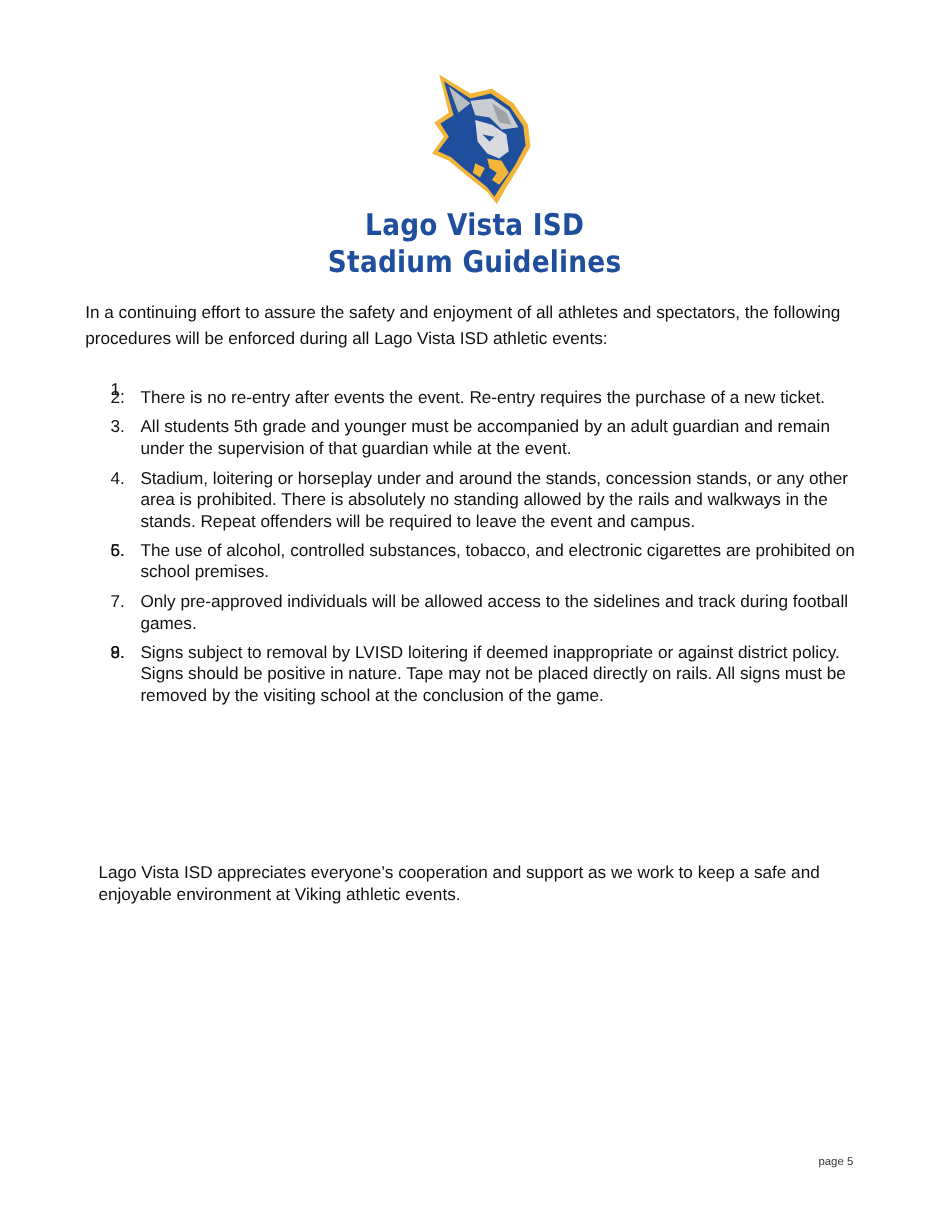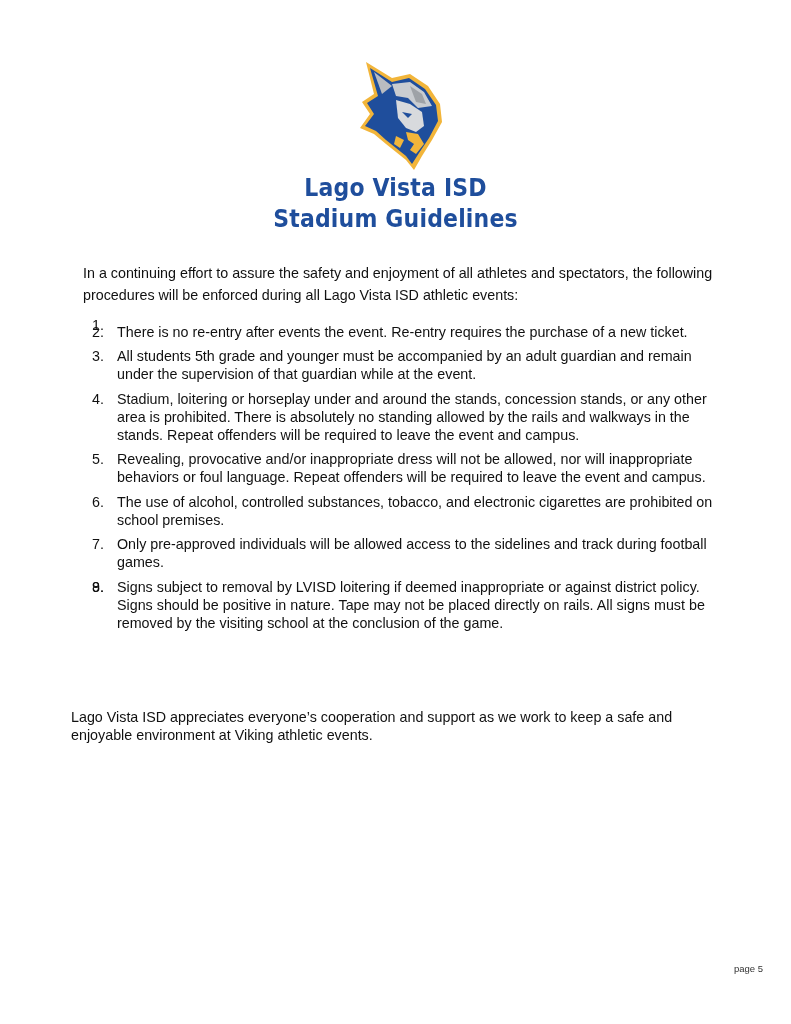--- a/index.html
+++ b/index.html
@@ -9,21 +9,21 @@
     .title { position: absolute; left: 0; top: 172px; width: 791px; text-align: center;
              font-family: "DejaVu Sans", sans-serif; font-weight: bold; color: #1f4e9c;
              font-size: 25px; line-height: 31px; letter-spacing: 0.2px; transform: scaleX(0.88); }
     .intro { position: absolute; left: 71px; top: 250px; width: 660px;
              font-size: 14.3px; line-height: 22px; }
     .list { position: absolute; left: 71px; top: 316px; width: 660px; margin: 0; padding: 0; list-style: none;
             font-size: 14.3px; line-height: 18px; }
     .list li { position: relative; padding-left: 46px; margin-bottom: 6.5px; }
     .list li .num { position: absolute; left: 21px; top: 0; }
     .closing { position: absolute; left: 71px; top: 708px; width: 660px; font-size: 14.3px; line-height: 18px; }
-    .page-num { position: absolute; left: 734px; top: 963px; font-size: 9.5px; color: #333; }
+    .page-num { position: absolute; left: 682px; top: 963px; font-size: 9.5px; color: #333; }
   </style>
 </head>
 <body>
 
 <div class="logo">
   <svg viewBox="0 0 96 116" width="96" height="116">
 
     <path d="M14 6 L40 22 L58 18 L76 30 L88 48 L90 66 L80 84 L70 100 L62 114 L54 104 L44 96 L34 88 L22 78 L8 72 L18 58 L10 46 L22 38 L14 6 Z" fill="#f2b53a"></path>
 
     <path d="M18 12 L40 26 L57 22 L73 33 L84 49 L86 65 L77 82 L67 97 L60 108 L54 100 L44 92 L34 84 L24 75 L13 70 L22 58 L15 47 L26 40 L18 12 Z" fill="#1f4e9c"></path>
@@ -39,29 +39,29 @@
     <path d="M54 76 L66 78 L72 88 L64 98 L58 94 L62 88 L56 84 Z" fill="#f2b53a"></path>
     <path d="M44 80 L52 84 L48 92 L42 88 Z" fill="#f2b53a"></path>
   </svg>
 </div>
 
 <div class="title">
   <div>Lago Vista ISD</div>
   <div>Stadium Guidelines</div>
 </div>
 
-<p class="intro" style="margin:12px">In a continuing effort to assure the safety and enjoyment of all athletes and spectators, the following procedures will be enforced during all Lago Vista ISD athletic events:</p>
+<p class="intro" style="margin:0">In a continuing effort to assure the safety and enjoyment of all athletes and spectators, the following procedures will be enforced during all Lago Vista ISD athletic events:</p>
 
 <ol class="list">
   <li><span class="num">1.</span></li>
   <li><span class="num">2.</span><span>There is no re-entry after events the event.  Re-entry requires the purchase of a new ticket.</span></li>
   <li><span class="num">3.</span><span>All students 5th grade and younger must be accompanied by an adult guardian and remain under the supervision of that guardian while at the event.</span></li>
   <li><span class="num">4.</span><span>Stadium, loitering or horseplay under and around the stands, concession stands, or any other area is prohibited.  There is absolutely no standing allowed by the rails and walkways in the stands. Repeat offenders will be required to leave the event and campus.</span></li>
-  <li><span class="num">5.</span><span>Revealing, provocative and/or inappropriate dress will not be allowed, nor will inappropriate behaviors or foul language. Repeat offenders will be required to leave the event and campus.</span></li>
+  <li><span class="num">5.</span></li>
   <li><span class="num">6.</span><span>The use of alcohol, controlled substances, tobacco, and electronic cigarettes are prohibited on school premises.</span></li>
   <li><span class="num">7.</span><span>Only pre-approved individuals will be allowed access to the sidelines and track during football games.</span></li>
   <li><span class="num">8.</span></li>
   <li><span class="num">9.</span><span>Signs subject to removal by LVISD loitering if deemed inappropriate or against district policy. Signs should be positive in nature.  Tape may not be placed directly on rails.  All signs must be removed by the visiting school at the conclusion of the game.</span></li>
 </ol>
 
-<p class="closing" style="margin:0">Lago Vista ISD appreciates everyone’s cooperation and support as we work to keep a safe and enjoyable environment at Viking athletic events.</p>
+<p class="closing" style="margin:11px">Lago Vista ISD appreciates everyone’s cooperation and support as we work to keep a safe and enjoyable environment at Viking athletic events.</p>
 
 <div class="page-num">page 5</div>
 
 </body></html>

